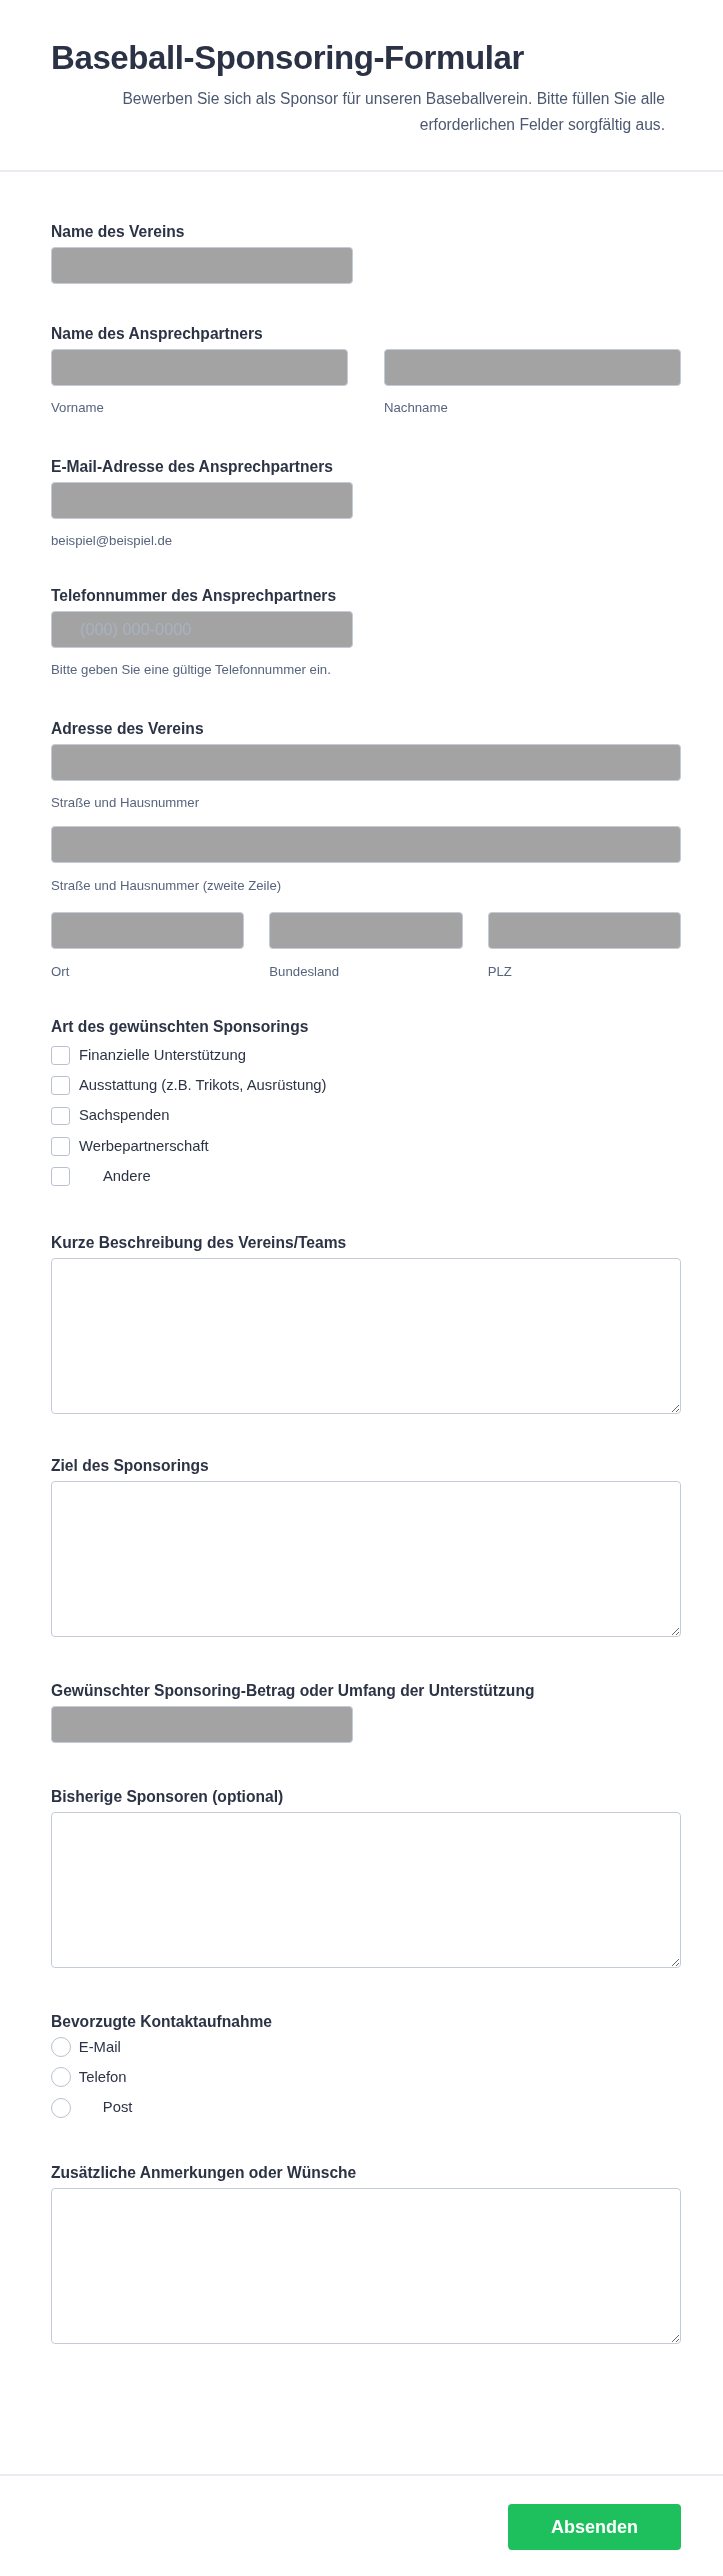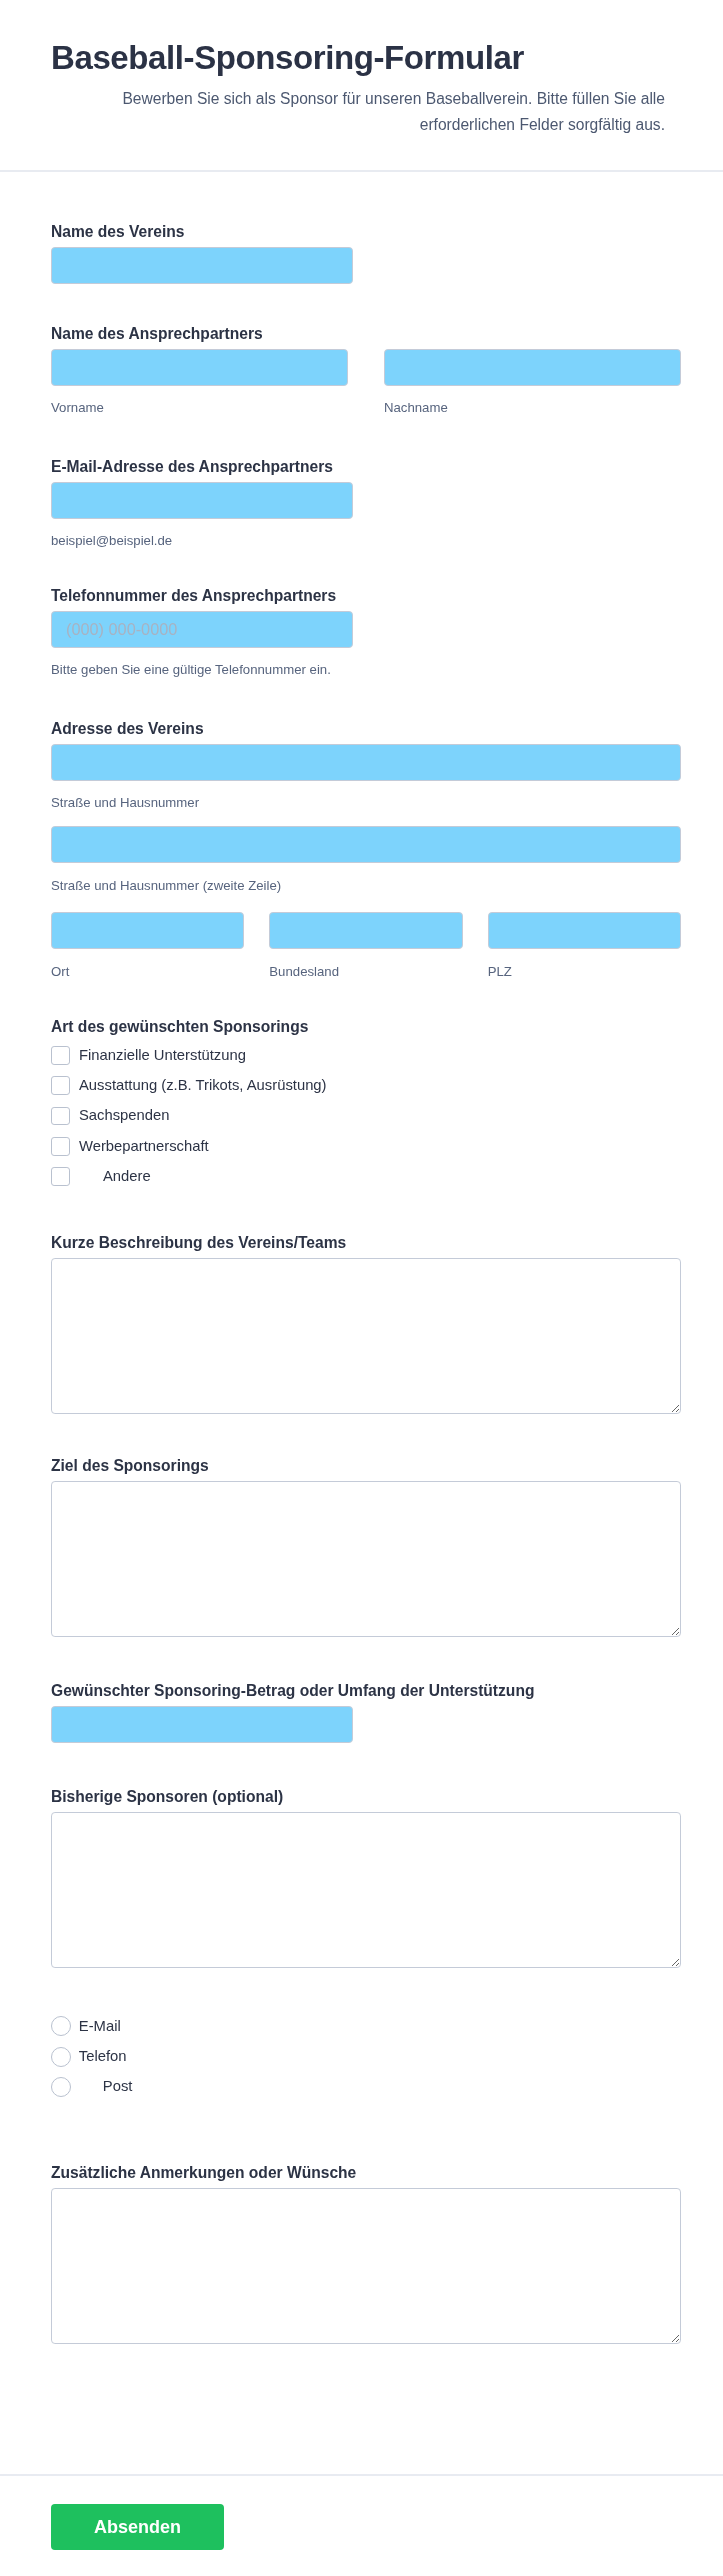--- a/index.html
+++ b/index.html
@@ -28,23 +28,23 @@
   }
   .divider.top { top:170px; }
   .divider.bottom { top:2474px; }
   .q { position:absolute; left:51px; width:630px; }
   .q-label {
     display:block; font-size:15.6px; line-height:20px; font-weight:700;
     color:#2c3345; margin:0 0 4.7px 0;
   }
   .ti {
     display:block; width:100%; height:37px;
-    border:0.8px solid #c4cbd8; border-radius:3.9px; background:#7dd3fc;
-    font-family:"Liberation Sans", sans-serif;
-    font-size:16.3px; color:#2c3345; padding:0 14px; outline:none;
+    border:0.8px solid #c4cbd8; border-radius:3.9px; background:#a3a3a3;
+    font-family:"Liberation Sans", sans-serif;
+    font-size:16.3px; color:#2c3345; padding:0 28px; outline:none;
   }
   .ti::placeholder { color:#a8b2c2; opacity:1; }
   .ti.short { width:302px; }
   .area {
     display:block; width:100%; height:156px;
     border:0.8px solid #c4cbd8; border-radius:3.9px; background:#fff;
     font-family:"Liberation Sans", sans-serif;
     font-size:15.6px; color:#2c3345; padding:7.8px 11px; outline:none;
     resize:both;
   }
@@ -65,21 +65,21 @@
     border:0.8px solid #b9c1cf; border-radius:3.1px; background:#fff; cursor:pointer;
   }
   .rd {
     appearance:none; -webkit-appearance:none; flex:none;
     width:20px; height:20px; margin:0 7.8px 0 0;
     border:0.8px solid #b9c1cf; border-radius:50%; background:#fff; cursor:pointer;
   }
   .opt-label { font-size:14.8px; line-height:21px; color:#2c3345;text-align:right; }
   .submit-row {
     position:absolute; left:51px; top:2504px; width:630px;
-    display:flex; justify-content:flex-start;
+    display:flex; justify-content:flex-end;
   }
   .submit-btn {
     width:173px; height:46px; border:none; border-radius:3.9px;
     background:#1ec05e; color:#ffffff;
     font-family:"Liberation Sans", sans-serif;
     font-size:18px; font-weight:700; cursor:pointer;
   }
 </style>
 </head>
 <body>
@@ -179,20 +179,21 @@
     <label class="q-label">Gewünschter Sponsoring-Betrag oder Umfang der Unterstützung</label>
     <input type="text" class="ti short" value="" style="">
   </div>
 
   <div class="q" style="top:1787px">
     <label class="q-label">Bisherige Sponsoren (optional)</label>
     <textarea class="area" style=""></textarea>
   </div>
 
   <div class="q" style="top:2012px">
+    <label class="q-label">Bevorzugte Kontaktaufnahme</label>
     <div class="opts radios">
       <div class="opt">
         <input type="radio" name="contact-method" class="rd" style="">
         <span class="opt-label">E-Mail</span>
       </div>
       <div class="opt">
         <input type="radio" name="contact-method" class="rd" style="">
         <span class="opt-label">Telefon</span>
       </div>
       <div class="opt">

